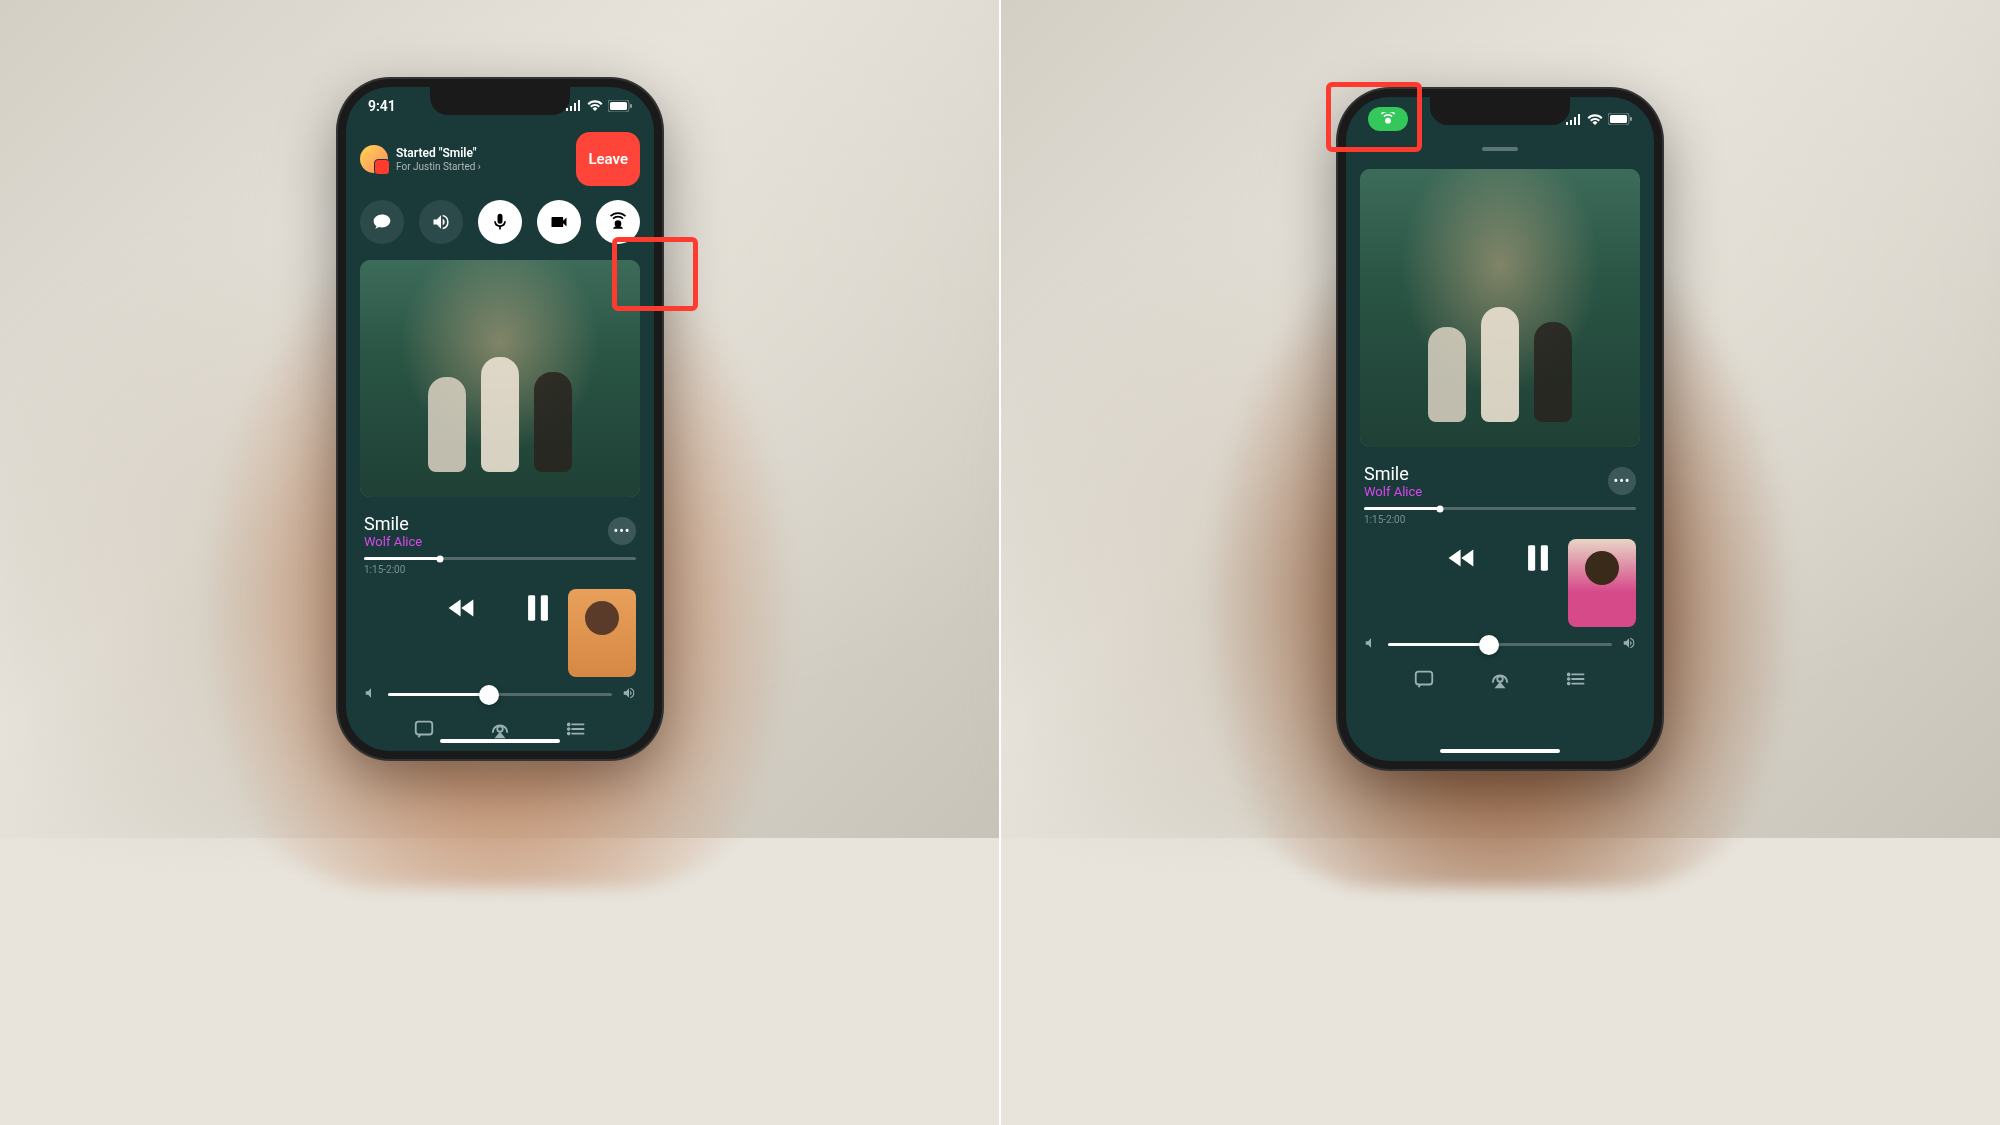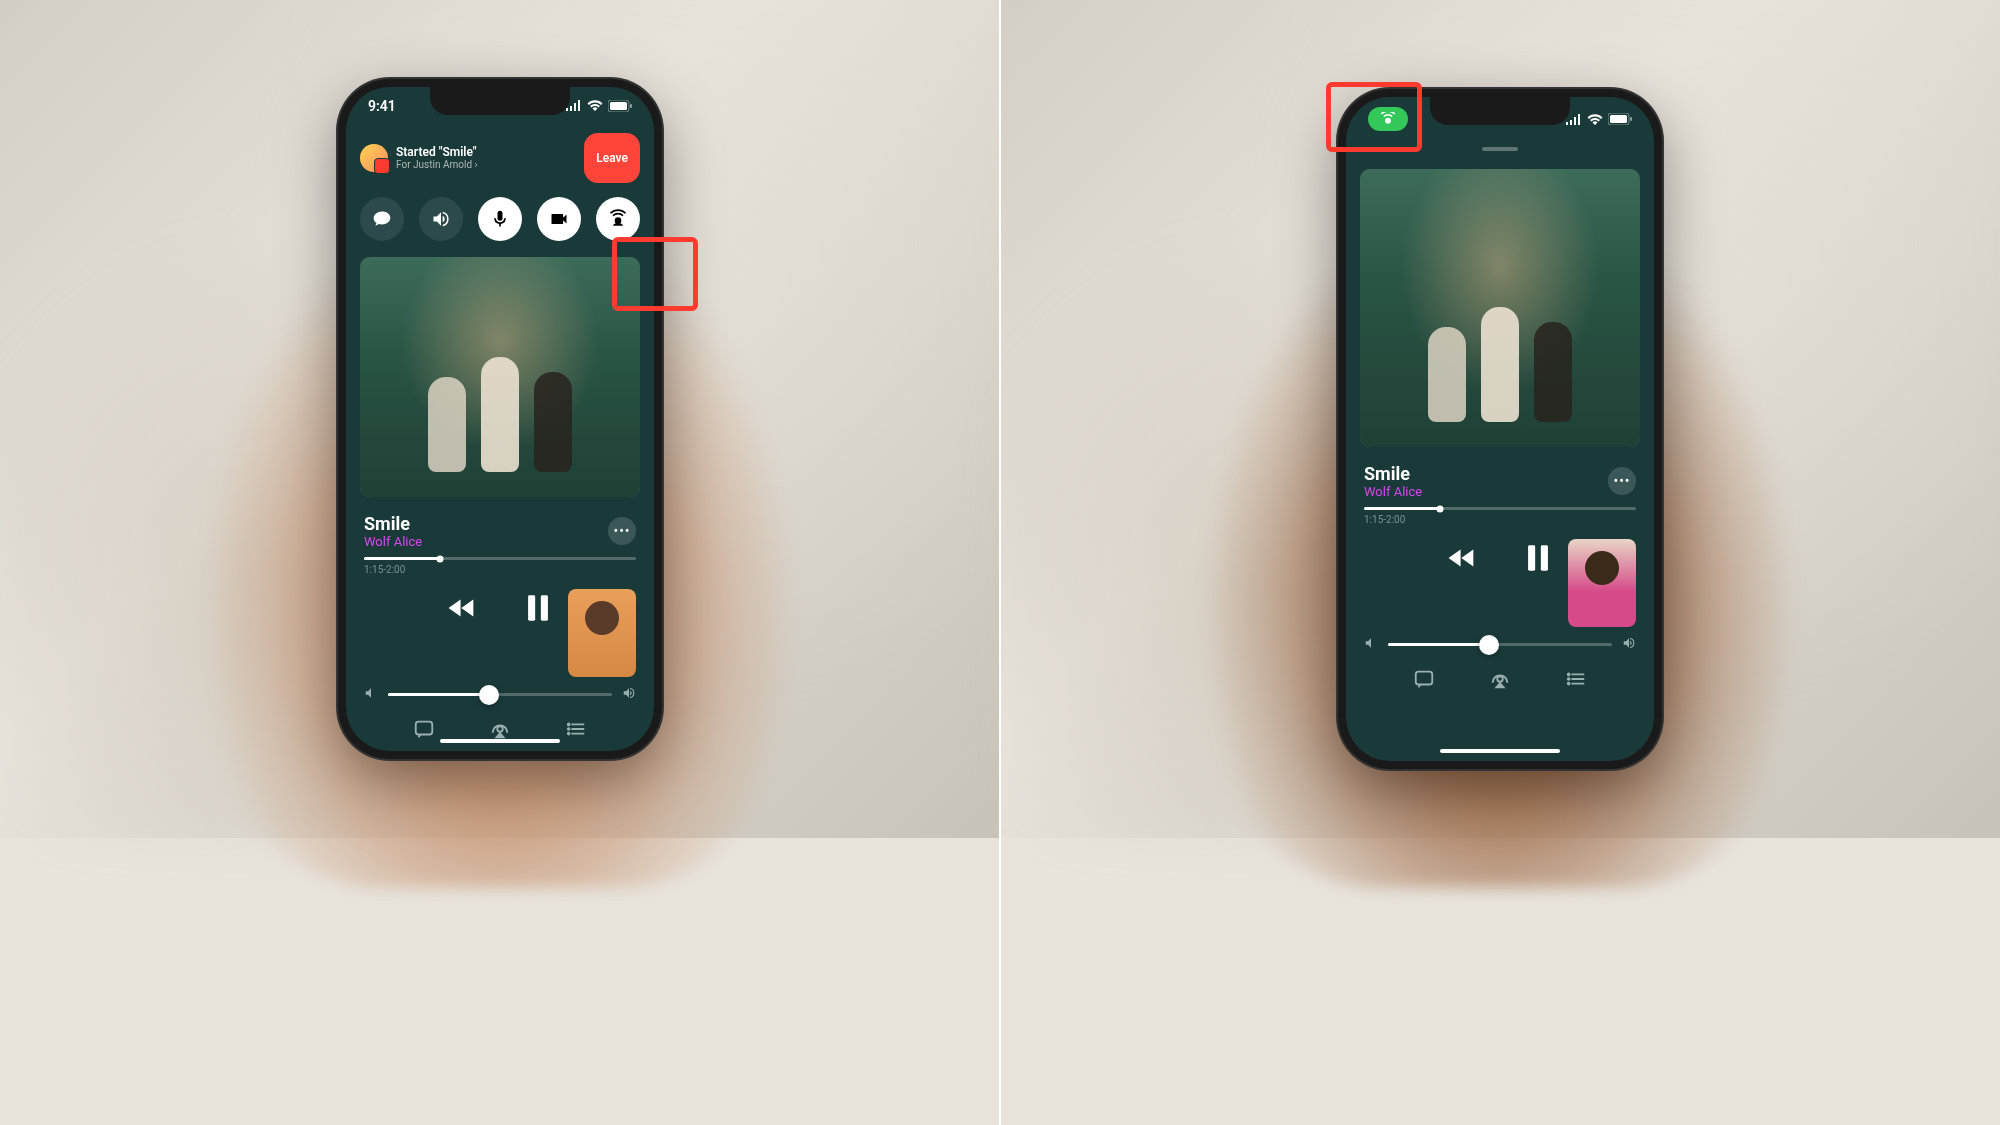--- a/index.html
+++ b/index.html
@@ -17,36 +17,36 @@
 .status-bar{height:44px;display:flex;justify-content:space-between;align-items:center;padding:0 22px;color:#fff;font-size:14px;font-weight:600;z-index:40;position:relative;}
 .status-right{display:flex;gap:5px;align-items:center;}
 .shareplay-pill{background:#34c759;border-radius:12px;padding:3px 10px;display:flex;align-items:center;justify-content:center;height:24px;}
 .shareplay-pill svg{width:20px;height:14px;}
 .call-header{padding:8px 14px;display:flex;align-items:center;gap:8px;position:relative;z-index:30;}
 .avatar{width:28px;height:28px;border-radius:50%;background:linear-gradient(135deg,#ffd54f,#ff8a65);position:relative;flex-shrink:0;}
 .avatar::after{content:"";position:absolute;bottom:-2px;right:-2px;width:14px;height:14px;background:#ff3b30;border-radius:4px;border:1.5px solid #1a3a3a;}
 .call-info{flex:1;color:#fff;line-height:1.2;}
 .call-title{font-size:12px;font-weight:600;}
 .call-sub{font-size:10px;color:#aeb5b5;}
-.leave-btn{background:#ff453a;color:#fff;border:none;border-radius:14px;padding:18px 12px;font-size:12px;font-weight:600;}
+.leave-btn{background:#ff453a;color:#fff;border:none;border-radius:14px;padding:18px 12px;font-size:15px;font-weight:600;}
 .control-bar{display:flex;justify-content:space-between;padding:6px 14px 10px;gap:8px;position:relative;z-index:30;}
 .ctrl-btn{width:44px;height:44px;border-radius:50%;border:none;display:flex;align-items:center;justify-content:center;background:#2d4a4a;color:#fff;}
 .ctrl-btn.white{background:#fff;color:#000;}
 .ctrl-btn svg{width:20px;height:20px;}
 .album-art{margin:6px 14px;height:278px;border-radius:10px;background:linear-gradient(180deg,#2a5a4a 0%,#1a4a3a 50%,#3a7a5a 100%);position:relative;overflow:hidden;}
 .album-art.tall{margin:18px 14px 6px;height:278px;}
 .album-scene{position:absolute;inset:0;background:radial-gradient(ellipse at 50% 35%,rgba(255,200,150,0.4),transparent 50%),linear-gradient(180deg,#3d6b5a 0%,#2a5545 40%,#1f4035 100%);}
 .album-figures{position:absolute;bottom:25px;left:50%;transform:translateX(-50%);display:flex;gap:15px;align-items:flex-end;}
 .figure{width:38px;background:rgba(220,210,195,0.85);border-radius:18px 18px 8px 8px;}
 .figure.f1{height:95px;}
 .figure.f2{height:115px;background:rgba(235,225,210,0.9);}
 .figure.f3{height:100px;background:rgba(40,35,30,0.85);}
 .track-row{display:flex;align-items:center;padding:10px 18px 4px;gap:10px;}
 .track-info{flex:1;}
-.track-title{color:#fff;font-size:18px;font-weight:700;}
+.track-title{color:#fff;font-size:18px;font-weight:400;}
 .track-artist{color:#d946ef;font-size:13px;}
 .more-btn{width:28px;height:28px;border-radius:50%;background:rgba(255,255,255,0.15);border:none;color:#fff;display:flex;align-items:center;justify-content:center;font-size:14px;letter-spacing:1px;}
 .scrubber{padding:4px 18px;}
 .scrub-track{height:3px;background:rgba(255,255,255,0.25);border-radius:2px;position:relative;}
 .scrub-fill{position:absolute;left:0;top:0;height:100%;width:28%;background:#fff;border-radius:2px;}
 .scrub-thumb{position:absolute;left:28%;top:50%;transform:translate(-50%,-50%);width:7px;height:7px;background:#fff;border-radius:50%;}
 .scrub-times{display:flex;font-size:10px;color:#7a8f8f;margin-top:4px;}
 .transport{display:flex;justify-content:center;gap:42px;align-items:center;padding:12px 18px;position:relative;}
 .t-btn{background:none;border:none;color:#fff;display:flex;align-items:center;justify-content:center;}
 .t-btn svg{width:34px;height:34px;}
@@ -94,21 +94,21 @@
               <rect x="2" y="2" width="17" height="8" rx="1.5" fill="#fff"></rect>
               <rect x="22" y="4" width="2" height="4" rx="1" fill="#fff" opacity="0.5"></rect>
             </svg>
         </div>
       </div>
 
       <div class="call-header">
         <div class="avatar"></div>
         <div class="call-info">
           <div class="call-title">Started "Smile"</div>
-          <div class="call-sub">For Justin Arnold ›</div>
+          <div class="call-sub">For Justin Started ›</div>
         </div>
         <button class="leave-btn">Leave</button>
       </div>
 
       <div class="control-bar">
         <button class="ctrl-btn">
           <svg viewBox="0 0 24 24" fill="#fff">
               <path d="M12 3C6.5 3 2 6.6 2 11c0 2.4 1.3 4.5 3.4 5.9-.3 1.2-.9 2.3-1.8 3.1 1.8-.2 3.4-.9 4.7-1.9 1.1.3 2.4.5 3.7.5 5.5 0 10-3.6 10-8S17.5 3 12 3z"></path>
             </svg>
         </button>

